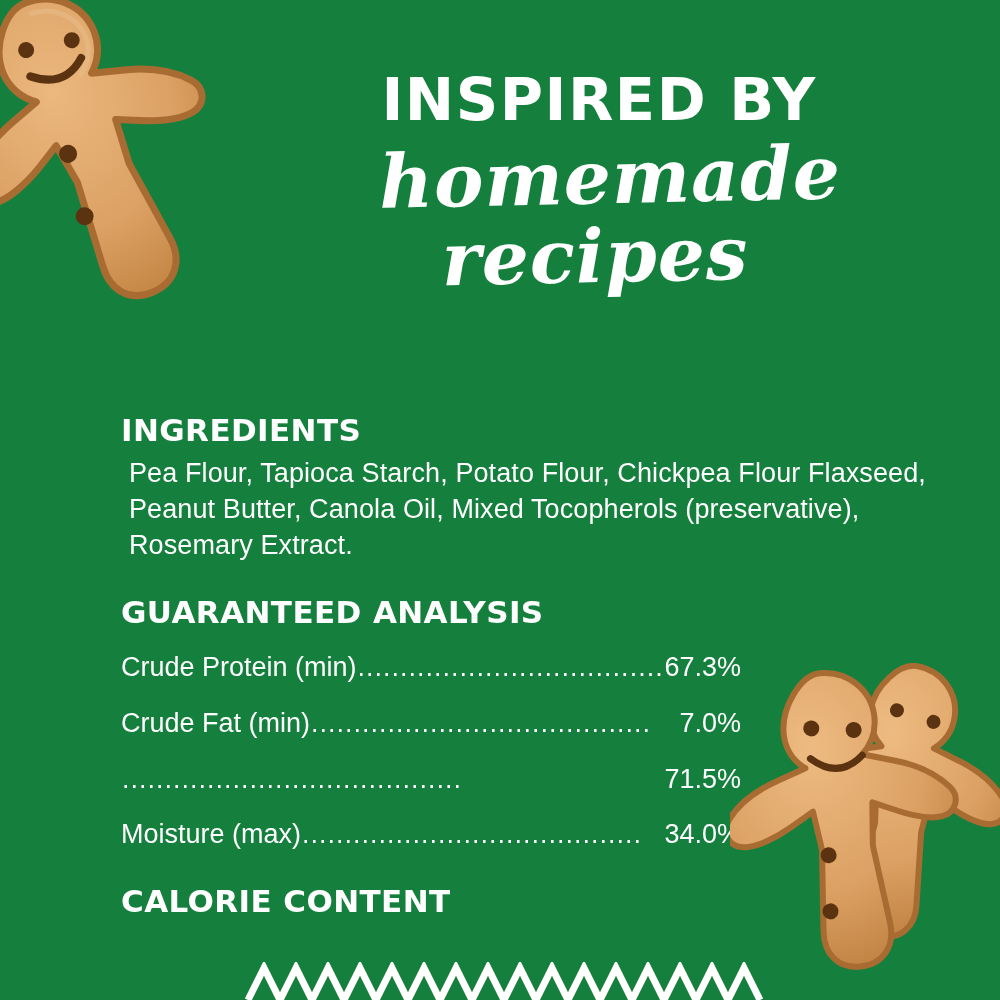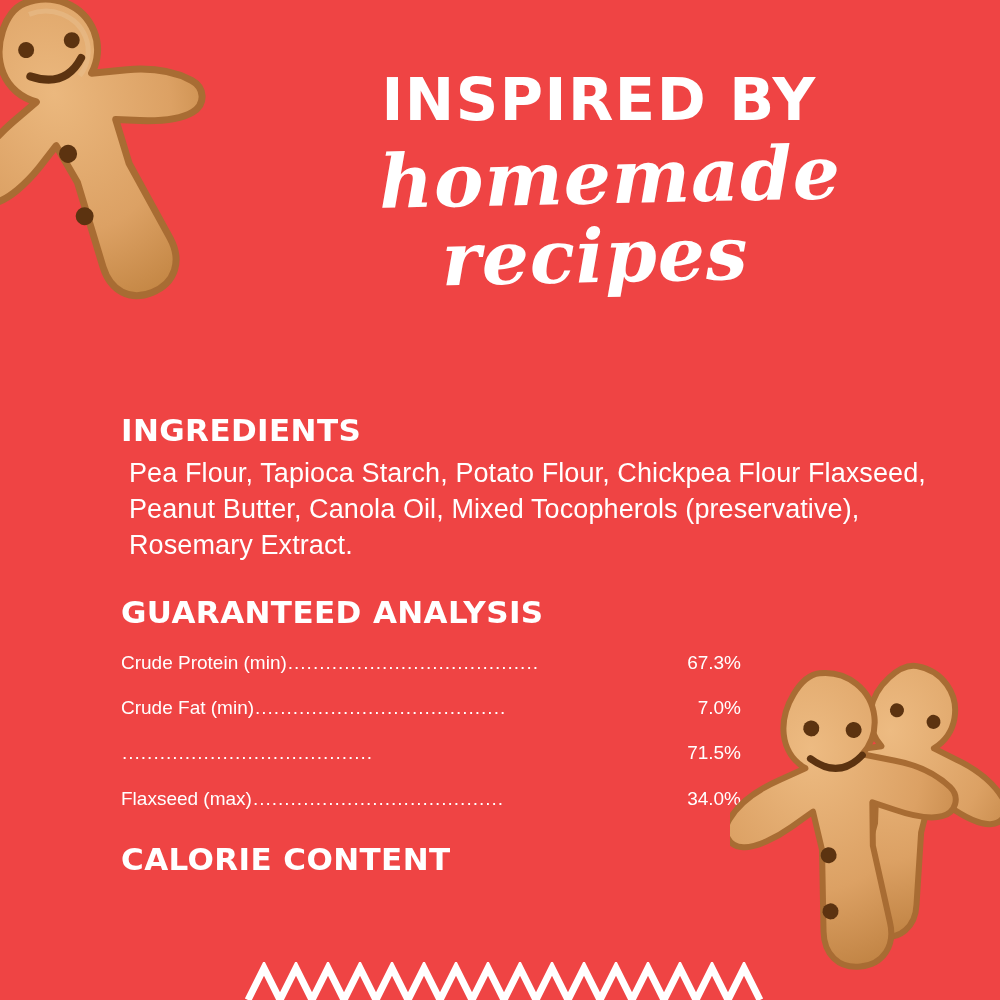--- a/index.html
+++ b/index.html
@@ -11,21 +11,21 @@
     height: 1000px;
     overflow: hidden;
     background: #EF4E1E;
     font-family: "Liberation Sans", sans-serif;
     position: relative;
   }
   .page {
     position: relative;
     width: 1000px;
     height: 1000px;
-    background: #ef4444;
+    background: #15803d;
     overflow: hidden;
   }
 
   
   .header {
     position: absolute;
     left: 290px;
     top: 70px;
     width: 640px;
     text-align: center;
@@ -87,21 +87,21 @@
   }
   .sect {
     margin-bottom: 30px;
   }
   .ga-table {
     margin-top: 2px;
   }
   .ga-row {
     display: flex;
     align-items: flex-end;
-    font-size: 19px;
+    font-size: 27px;
     line-height: 1.33;
     white-space: nowrap;
     width: 620px;
     margin-top: 20px;
   }
   .ga-label { flex: 0 0 auto; }
   .ga-dots {
     flex: 1 1 auto;
     overflow: hidden;
     white-space: nowrap;
@@ -197,21 +197,21 @@
         <div class="ga-row">
           <span class="ga-label">Crude Fat (min)</span>
           <span class="ga-dots">........................................</span>
           <span class="ga-value">7.0%</span>
         </div>
         <div class="ga-row">
           <span class="ga-dots">........................................</span>
           <span class="ga-value">71.5%</span>
         </div>
         <div class="ga-row">
-          <span class="ga-label">Flaxseed (max)</span>
+          <span class="ga-label">Moisture (max)</span>
           <span class="ga-dots">........................................</span>
           <span class="ga-value">34.0%</span>
         </div>
       </div>
     </div>
 
     <div class="sect">
       <div class="sect-title">CALORIE CONTENT</div>
     </div>
 

